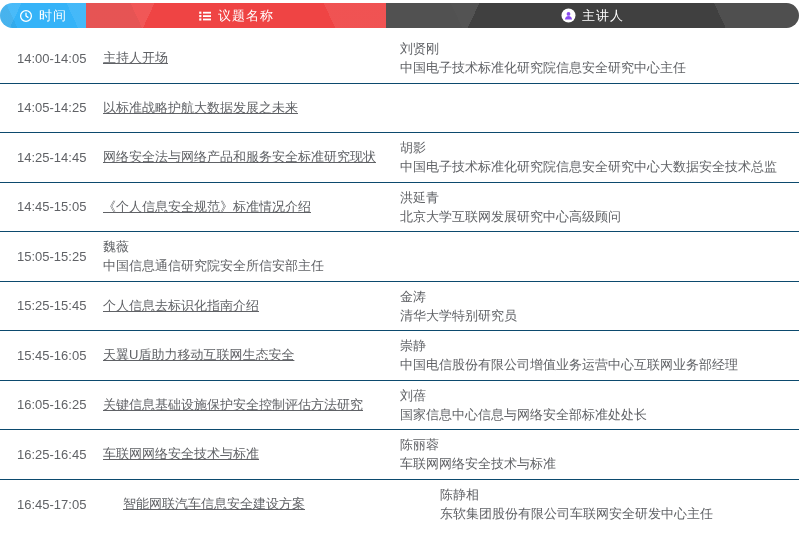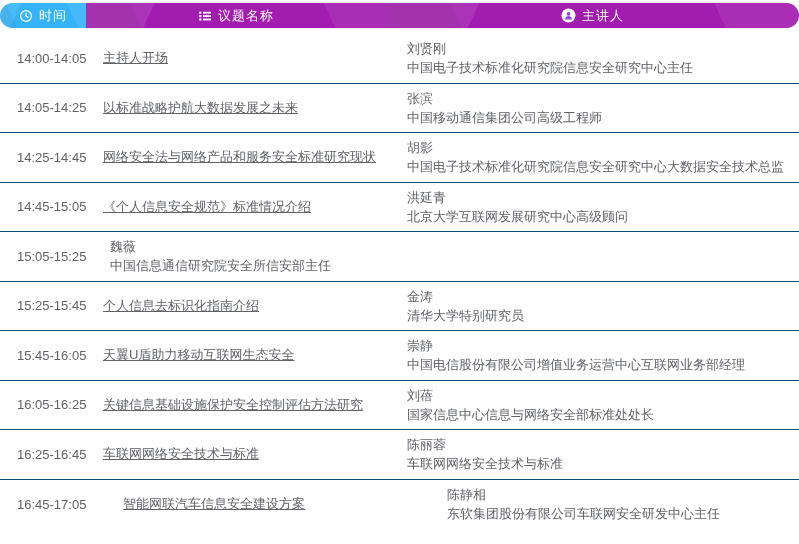--- a/index.html
+++ b/index.html
@@ -36,25 +36,25 @@
       linear-gradient(65deg, rgba(0,0,0,0.05) 0 18%, rgba(0,0,0,0) 18%);
     pointer-events: none;
   }
   .hcell-time {
     width: 88px;
     background: #35b3f8;
     border-radius: 13px 0 0 13px;
   }
   .hcell-topic {
     width: 307px;
-    background: #a21caf;
+    background: #ef4444;
   }
   .hcell-speaker {
     width: 423px;
-    background: #a21caf;
+    background: #404040;
     border-radius: 0 13px 13px 0;
   }
   .hicon {
     display: inline-flex;
     margin-right: 6px;
     line-height: 0;
   }
   .hlabel { position: relative; z-index: 1; }
   .hicon { position: relative; z-index: 1; }
 
@@ -80,21 +80,20 @@
     font-size: 13px;
     color: #606266;
     flex-shrink: 0;
     text-decoration: underline;
   }
   .cell-speaker {
     flex: 1;
     font-size: 13px;
     color: #606266;
     line-height: 19px;
-    margin-left: 7px;
   }
   .speaker-name { }
   .speaker-title { }
 </style>
 </head>
 <body>
 
 <div class="agenda">
 
   <div class="header">
@@ -143,24 +142,20 @@
       <div class="cell-topic">主持人开场</div>
       <div class="cell-speaker">
         <div class="speaker-name">刘贤刚</div>
         <div class="speaker-title">中国电子技术标准化研究院信息安全研究中心主任</div>
       </div>
     </div>
 
     <div class="row">
       <div class="cell-time">14:05-14:25</div>
       <div class="cell-topic">以标准战略护航大数据发展之未来</div>
-      <div class="cell-speaker">
-        <div class="speaker-name">张滨</div>
-        <div class="speaker-title">中国移动通信集团公司高级工程师</div>
-      </div>
     </div>
 
     <div class="row">
       <div class="cell-time">14:25-14:45</div>
       <div class="cell-topic">网络安全法与网络产品和服务安全标准研究现状</div>
       <div class="cell-speaker">
         <div class="speaker-name">胡影</div>
         <div class="speaker-title">中国电子技术标准化研究院信息安全研究中心大数据安全技术总监</div>
       </div>
     </div>

